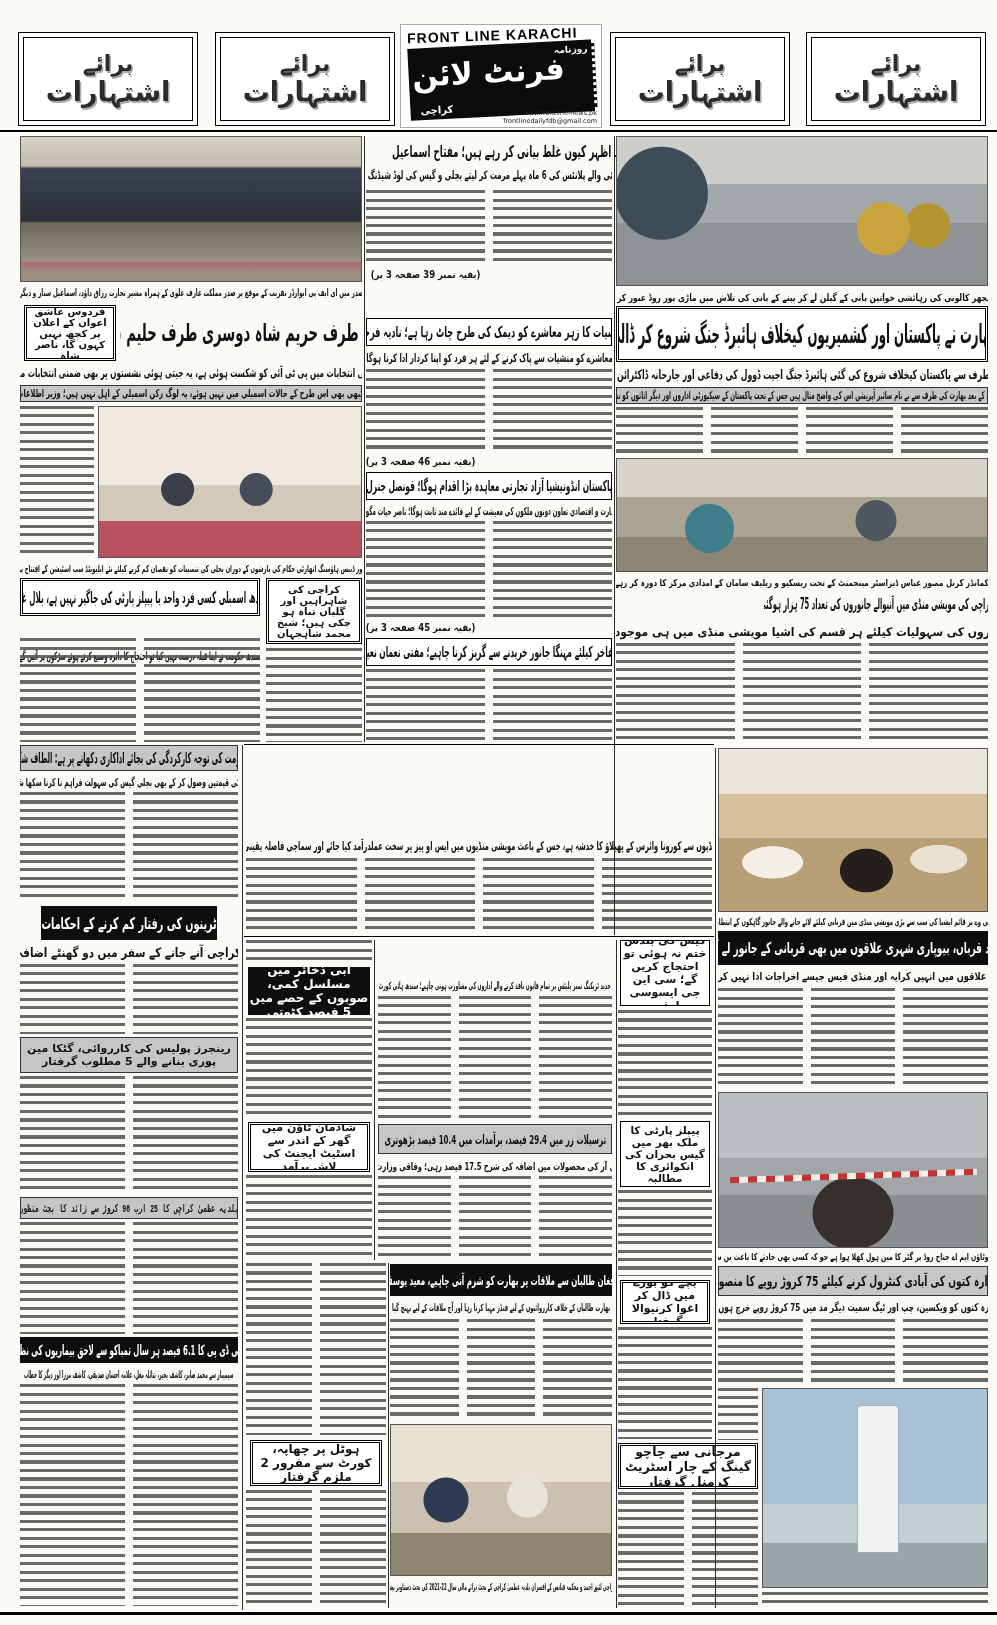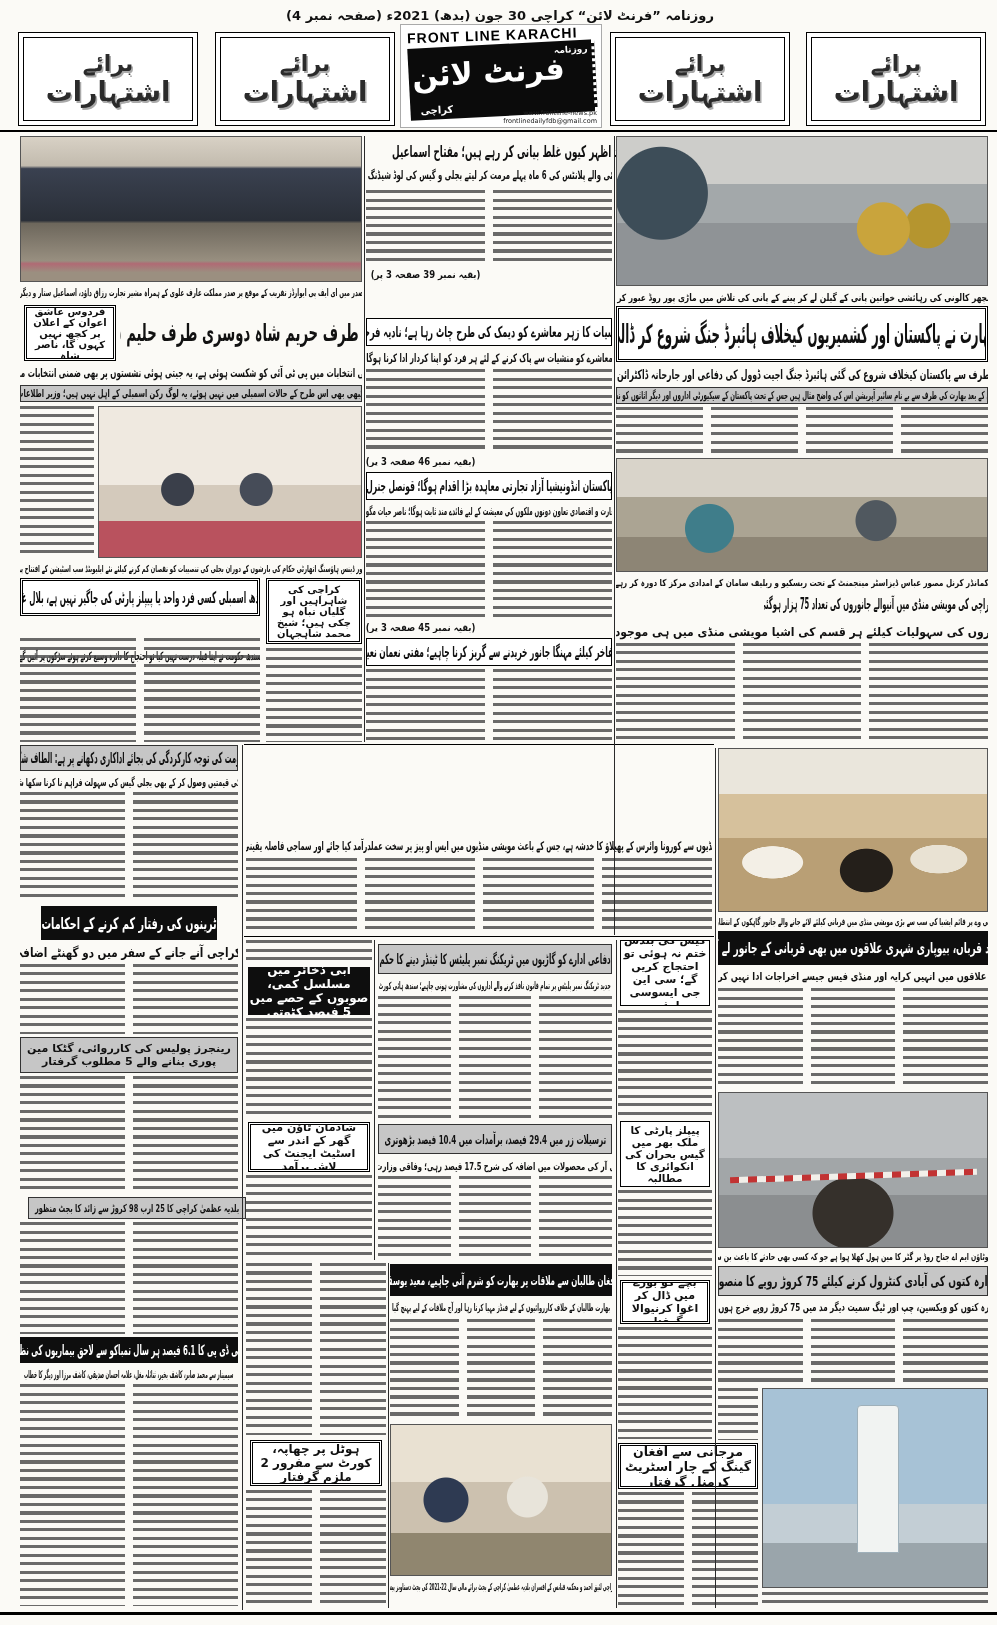--- a/index.html
+++ b/index.html
@@ -68,21 +68,20 @@
   .mast-daily{position:absolute;right:4px;top:4px;font-size:9px;font-weight:700;}
   .mast-city{position:absolute;left:10px;bottom:4px;font-size:10px;font-weight:700;}
   .mast-urls{position:absolute;right:4px;bottom:1px;font-size:6.5px;color:#222;text-align:right;line-height:1.2;}
   .wrapbox{display:flex;align-items:center;justify-content:center;text-align:center;overflow:hidden;font-weight:700;}
 </style>
 </head>
 <body>
 
 <div class="sheet rtl">
 
-  <div class="abs ctr" style="left:200px;top:5px;width:600px;height:20px;font-size:13px;font-weight:700;">روزنامہ ”فرنٹ لائن“ کراچی 30 جون (بدھ) 2021ء (صفحہ نمبر 4)</div>
 
   <div class="abs adbox" style="left:18px;top:32px;width:180px;height:94px;">
     <span class="adtxt" style="font-size:22px;">برائے</span>
     <span class="adtxt" style="font-size:27px;">اشتہارات</span>
   </div>
   <div class="abs adbox" style="left:215px;top:32px;width:180px;height:94px;">
     <span class="adtxt" style="font-size:22px;">برائے</span>
     <span class="adtxt" style="font-size:27px;">اشتہارات</span>
   </div>
   <div class="abs adbox" style="left:610px;top:32px;width:180px;height:94px;">
@@ -269,21 +268,21 @@
   </div>
 
   <div class="abs bar-g wrapbox" style="left:20px;top:1037px;width:218px;height:36px;font-size:11px;">
     <span>رینجرز پولیس کی کارروائی، گٹکا مین پوری بنانے والے 5 مطلوب گرفتار</span>
   </div>
   <div class="abs cols" style="left:20px;top:1076px;width:218px;height:118px;">
     <div class="col"></div>
     <div class="col"></div>
   </div>
 
-  <div class="abs bar-g ctr hl" style="left:28px;top:1197px;width:218px;height:22px;">
+  <div class="abs bar-g ctr hl" style="left:20px;top:1197px;width:218px;height:22px;font-family:Liberation Mono, monospace;">
     <span class="nw s60" style="font-size:11px;">بلدیہ عظمیٰ کراچی کا 25 ارب 98 کروڑ سے زائد کا بجٹ منظور</span>
   </div>
   <div class="abs cols" style="left:20px;top:1222px;width:218px;height:112px;">
     <div class="col"></div>
     <div class="col"></div>
   </div>
 
   <div class="abs bar-k ctr hl" style="left:20px;top:1337px;width:218px;height:26px;">
     <span class="nw s50" style="font-size:14px;">جی ڈی پی کا 6.1 فیصد ہر سال تمباکو سے لاحق بیماریوں کی نظر</span>
   </div>
@@ -309,23 +308,20 @@
     <div class="col"></div>
   </div>
   <div class="abs dbl wrapbox" style="left:250px;top:1440px;width:132px;height:46px;font-size:12px;padding:2px;">
     <span>ہوٹل پر چھاپہ، کورٹ سے مفرور 2 ملزم گرفتار</span>
   </div>
   <div class="abs cols" style="left:246px;top:1490px;width:140px;height:116px;">
     <div class="col"></div>
     <div class="col"></div>
   </div>
 
-  <div class="abs bar-g ctr hl" style="left:378px;top:944px;width:234px;height:30px;">
-    <span class="nw s50" style="font-size:14px;">دفاعی ادارے کو گاڑیوں میں ٹریکنگ نمبر پلیٹس کا ٹینڈر دینے کا حکم</span>
-  </div>
   <div class="abs ctr sub" style="left:378px;top:977px;width:234px;height:17px;">
     <span class="nw s45" style="font-size:10px;">جدید ٹریکنگ نمبر پلیٹس پر تمام قانون نافذ کرنے والے اداروں کی مشاورت ہونی چاہیے؛ سندھ ہائی کورٹ</span>
   </div>
   <div class="abs cols" style="left:378px;top:996px;width:234px;height:124px;">
     <div class="col"></div>
     <div class="col"></div>
     <div class="col"></div>
   </div>
 
   <div class="abs bar-g ctr hl" style="left:378px;top:1124px;width:234px;height:30px;">
@@ -362,21 +358,21 @@
   <div class="abs fillbox" style="left:618px;top:1010px;width:94px;height:106px;"></div>
   <div class="abs boxline wrapbox" style="left:620px;top:1121px;width:90px;height:66px;font-size:10.5px;padding:2px;">
     <span>پیپلز پارٹی کا ملک بھر میں گیس بحران کی انکوائری کا مطالبہ</span>
   </div>
   <div class="abs fillbox" style="left:618px;top:1190px;width:94px;height:86px;"></div>
   <div class="abs dbl wrapbox" style="left:620px;top:1280px;width:90px;height:44px;font-size:11px;padding:2px;">
     <span>بچے کو بورے میں ڈال کر اغوا کرنیوالا گرفتار</span>
   </div>
   <div class="abs fillbox" style="left:618px;top:1327px;width:94px;height:112px;"></div>
   <div class="abs dbl wrapbox" style="left:618px;top:1443px;width:140px;height:46px;font-size:12.5px;padding:2px;">
-    <span>مرجانی سے افغان گینگ کے چار اسٹریٹ کرمنل گرفتار</span>
+    <span>مرجانی سے چاچو گینگ کے چار اسٹریٹ کرمنل گرفتار</span>
   </div>
   <div class="abs cols" style="left:618px;top:1492px;width:140px;height:114px;">
     <div class="col"></div>
     <div class="col"></div>
   </div>
 
   <div class="abs photo ph-cattle" style="left:718px;top:748px;width:270px;height:164px;"></div>
   <div class="abs ctr cap" style="left:718px;top:915px;width:270px;height:13px;">
     <span class="nw s55" style="font-size:9.5px;">کراچی: سپر ہائی وے پر قائم ایشیا کی سب سے بڑی مویشی منڈی میں قربانی کیلئے لائے جانے والے جانور گاہکوں کے انتظار میں کھڑے ہیں</span>
   </div>

